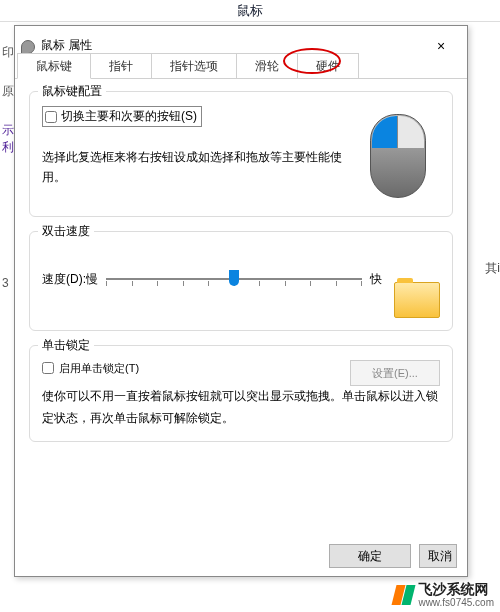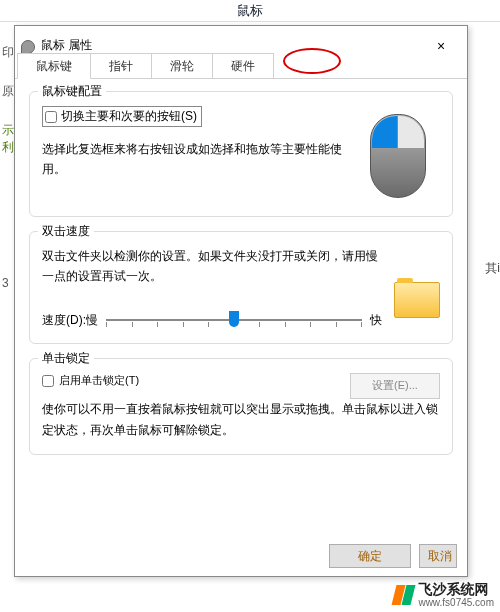--- a/index.html
+++ b/index.html
@@ -11,21 +11,21 @@
     .bg-hdr {
       position: absolute; top: 0; left: 0; right: 0; height: 22px;
       border-bottom: 1px solid #ddd; text-align: center; line-height: 22px;
       font-size: 13px; color: #0f172a;
     }
     .bg-left {
       position: absolute; left: 0; top: 22px; bottom: 36px; width: 14px;
       color: #555; font-size: 12px;
     }
     .bg-left div { margin: 22px 0 0 2px; }
-    .bg-left .bl { color: #4d7c0f; }
+    .bg-left .bl { color: #4c1d95; }
     .bg-right {
       position: absolute; right: 0; top: 260px; color: #444; font-size: 12px;
     }
     .dialog {
       position: absolute; left: 14px; top: 25px; width: 454px; height: 552px;
       background: #fff; border: 1px solid #888;
       box-shadow: 2px 2px 6px rgba(0,0,0,0.2);
     }
     .titlebar {
       height: 28px; display: flex; align-items: flex-end; padding: 0 6px;
@@ -60,21 +60,21 @@
       margin-bottom: 14px; position: relative;
     }
     .group .legend {
       position: absolute; top: -9px; left: 8px; background: #fff;
       padding: 0 4px; font-size: 12px; color: #000;
     }
     .row { display: flex; align-items: flex-start; }
     .col-l { flex: 1; }
     .chk {
       display: inline-flex; align-items: center; border: 1px solid #888;
-      padding: 1px 4px 1px 2px; margin-bottom: 12px;
+      padding: 1px 4px 1px 2px; margin-bottom: 20px;
     }
     .chk input { margin-right: 4px; width: 12px; height: 12px; }
     .chklbl { font-size: 12px; }
     .desc { font-size: 12px; color: #000; line-height: 1.7; }
     .mouse-art { width: 80px; height: 98px; position: relative; margin-left: 8px; }
     .mouse-body {
       position: absolute; left: 10px; top: 8px; width: 56px; height: 84px;
       background: linear-gradient(#b8b8b8, #6a6a6a);
       border-radius: 28px 28px 30px 30px; border: 1px solid #555;
     }
@@ -118,21 +118,21 @@
       width: 90px; height: 26px; border: 1px solid #ccc; color: #888;
       background: #f4f4f4; font-size: 11px;
     }
     .g3 .desc2 { font-size: 12px; line-height: 1.8; }
     .actions {
       position: absolute; left: 0; right: 0; bottom: 8px;
       display: flex; justify-content: flex-end; gap: 8px; padding-right: 10px;
     }
     .btn {
       width: 82px; height: 24px; border: 1px solid #adadad; background: #e1e1e1;
-      font-size: 12px; color: #a16207;
+      font-size: 12px; color: #000000;
     }
     .btn.trunc { width: 38px; text-align: left; padding-left: 8px; }
     .watermark {
       position: absolute; right: 6px; bottom: 4px; display: flex; align-items: center;
       font-size: 14px; font-weight: bold; color: #222;
     }
     .wm-logo {
       width: 20px; height: 20px; margin-right: 4px; position: relative;
     }
     .wm-logo .a { position: absolute; left: 0; top: 0; width: 9px; height: 20px; background: #ff7a00; transform: skewX(-14deg); }
@@ -155,20 +155,21 @@
   <div class="titlebar">
     <span class="ticon"></span>
     <span>鼠标 属性</span>
     <span class="sp"></span>
     <span class="closex">×</span>
   </div>
 
   <div class="tabstrip">
     <div class="tab active">鼠标键</div>
     <div class="tab">指针</div>
+    <div class="tab">指针选项</div>
     <div class="tab">滑轮</div>
     <div class="tab">硬件</div>
     <div class="red-oval"></div>
   </div>
 
   <div class="content">
     <div class="group">
       <span class="legend">鼠标键配置</span>
       <div class="row">
         <div class="col-l">
@@ -184,21 +185,20 @@
           <div class="mouse-lb"></div>
           <div class="mouse-div"></div>
         </div>
       </div>
     </div>
 
     <div class="group">
       <span class="legend">双击速度</span>
       <div class="row">
         <div class="g2-txt">
-          <div>双击文件夹以检测你的设置。如果文件夹没打开或关闭，请用慢一点的设置再试一次。</div>
           <div class="slider-row">
             <span>速度(D):</span>
             <span>慢</span>
             <div class="sl">
               <div class="track"></div>
               <div class="ticks">
                 <div class="tick"></div>
                   <div class="tick"></div>
                   <div class="tick"></div>
                   <div class="tick"></div>

